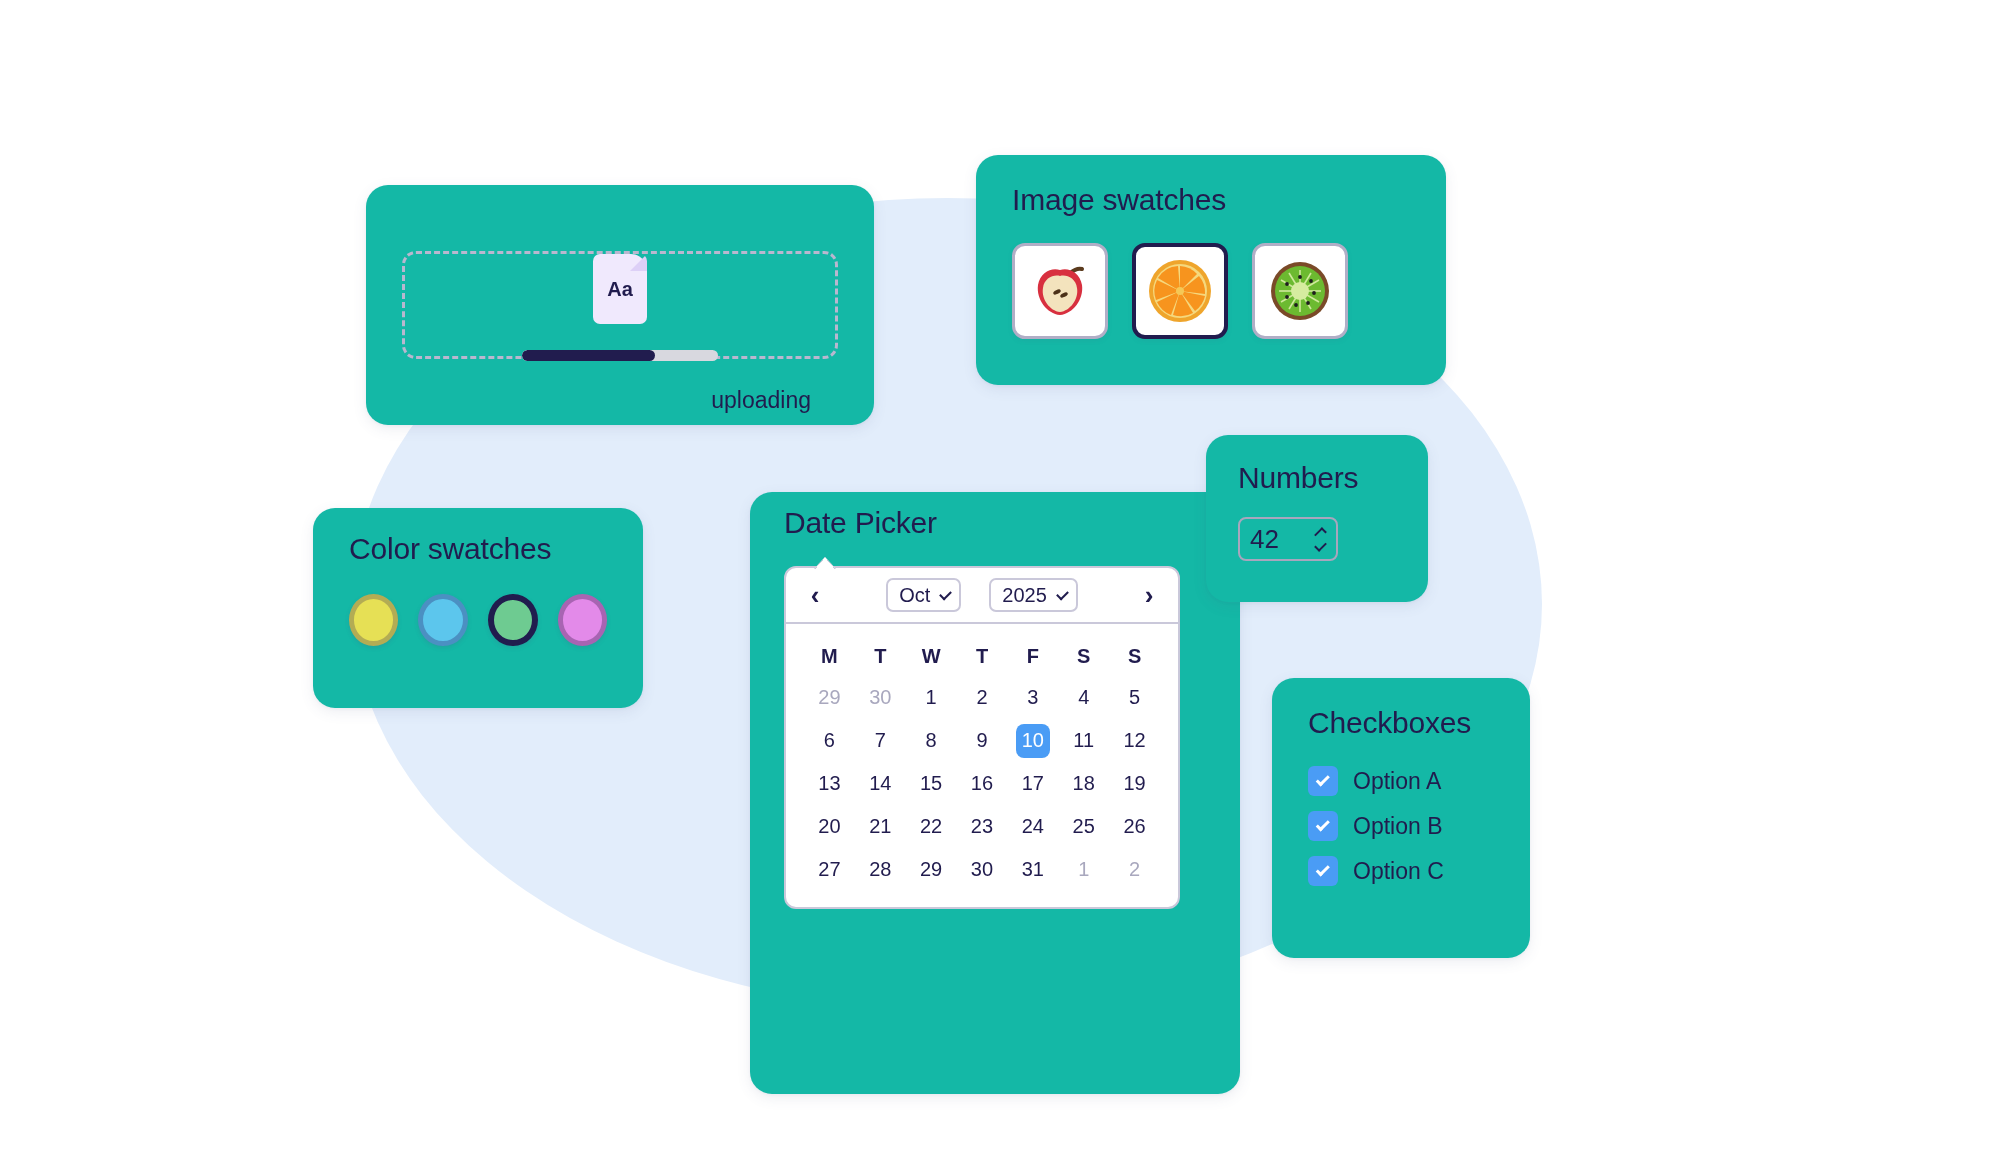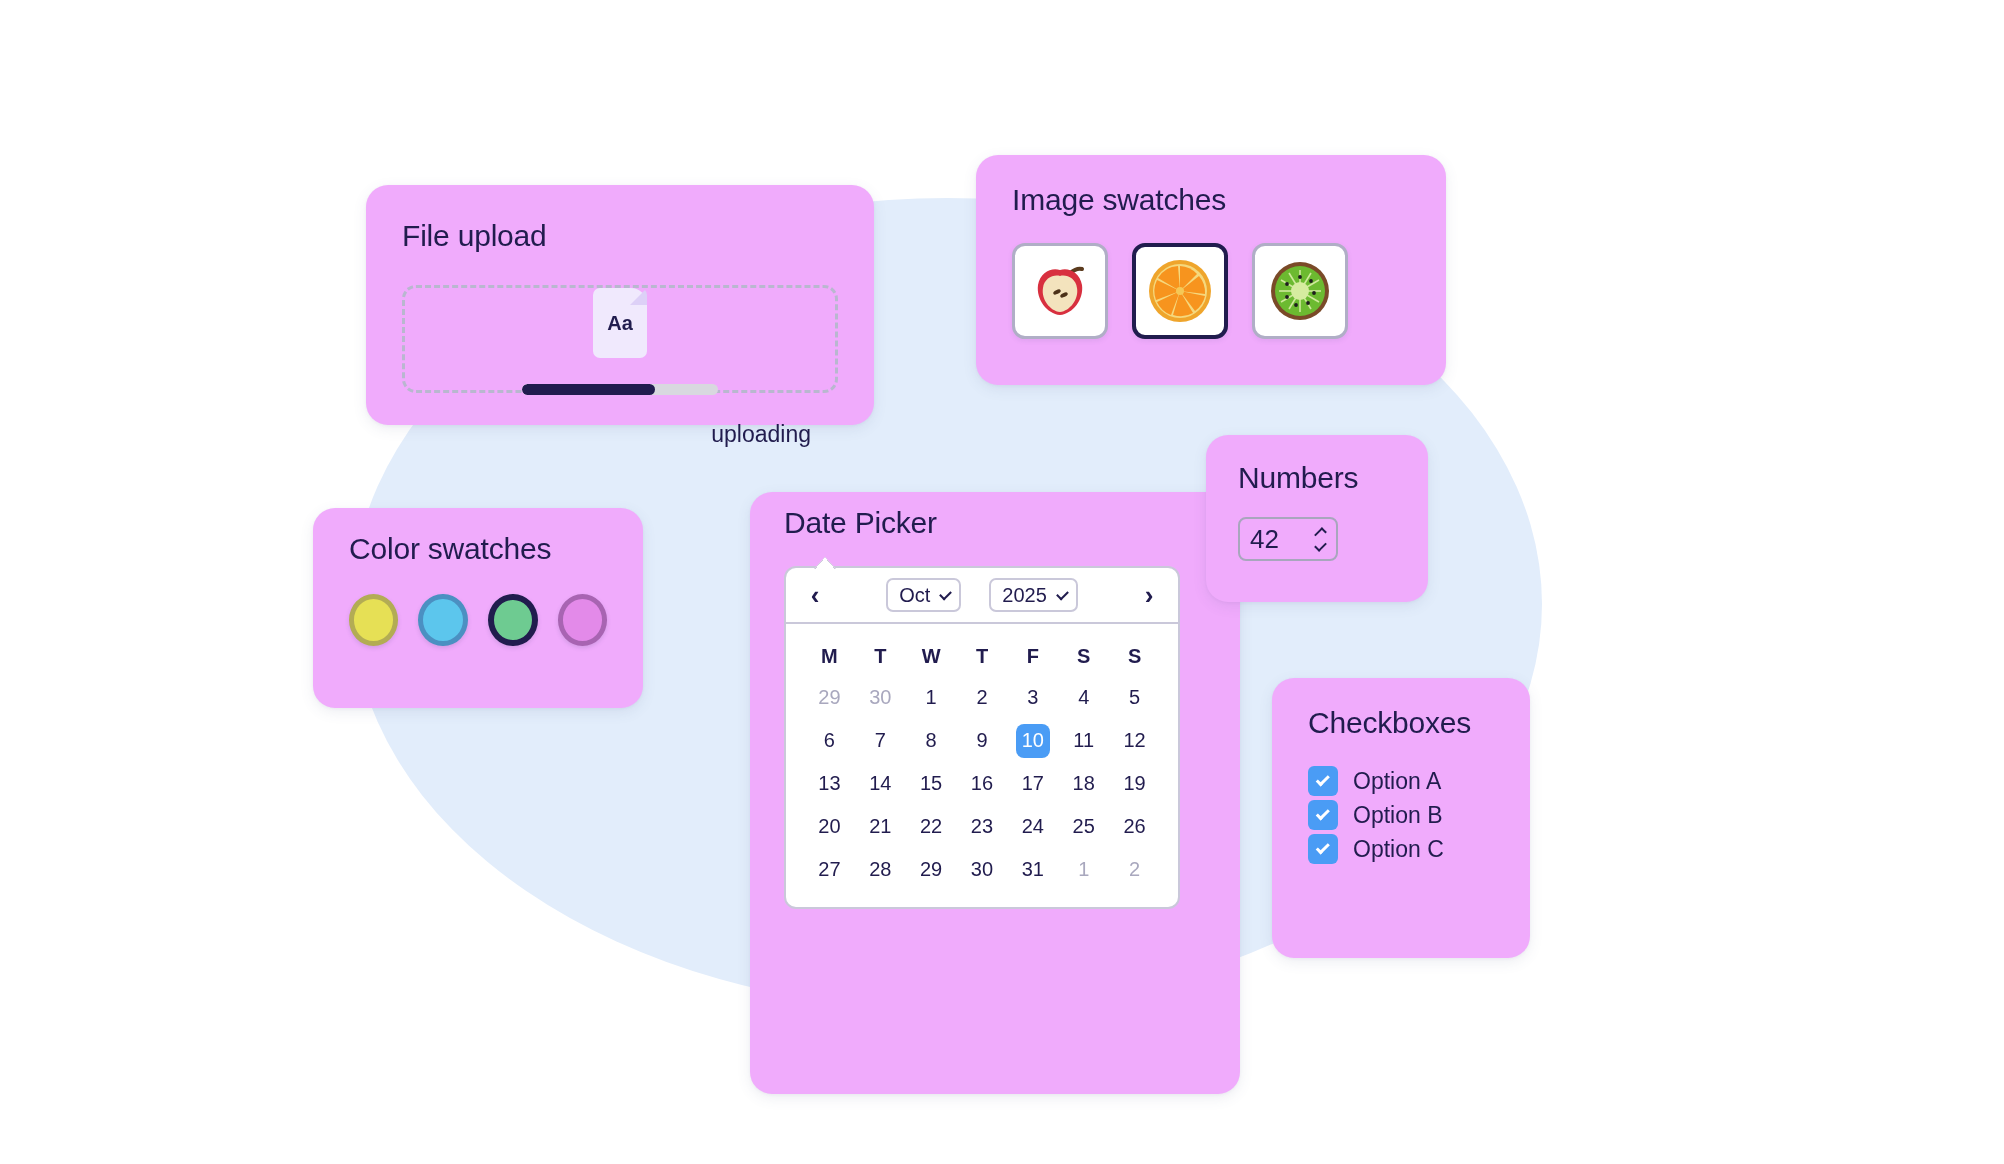--- a/index.html
+++ b/index.html
@@ -17,21 +17,21 @@
     left: 352px; top: 198px;
     width: 1190px; height: 812px;
     background: #e2edfb;
     border-radius: 50%;
     z-index: 0;
   }
 
   
   .card {
     position: absolute;
-    background: #f0abfc;
+    background: #14b8a6;
     border-radius: 22px;
     box-shadow: 0 4px 14px rgba(80,85,130,0.10),
                 0 1px 3px rgba(80,85,130,0.06);
     z-index: 3;
   }
   .card-title {
     color: #211c4e;
     font-size: 30px;
     font-weight: 400;
     letter-spacing: -0.2px;
@@ -187,21 +187,21 @@
   .spin-up, .spin-down {
     width: 11px; height: 7px;
     border-left: 2.2px solid #211c4e;
     border-bottom: 2.2px solid #211c4e;
   }
   .spin-up { transform: rotate(135deg); }
   .spin-down { transform: rotate(-45deg); }
 
   
   #card-checkboxes { left: 1272px; top: 678px; width: 258px; height: 280px; padding: 28px 36px; }
-  .cb-list { margin-top: 26px; display: flex; flex-direction: column; gap: 4px; }
+  .cb-list { margin-top: 26px; display: flex; flex-direction: column; gap: 15px; }
   .cb-row { display: flex; align-items: center; gap: 15px; }
   .cb-box {
     width: 30px; height: 30px;
     border-radius: 6px;
     background: #4a9cf5;
     display: flex; align-items: center; justify-content: center;
     flex: none;
   }
   .cb-tick {
     width: 13px; height: 7px;
@@ -212,21 +212,20 @@
   .cb-label { color: #211c4e; font-size: 23px; }
 </style>
 </head>
 <body>
 
 <div id="stage">
 
   <div class="bg-circle"></div>
 
   <div class="card" id="card-file-upload">
-    <div class="card-title">File upload</div>
     <div class="dropzone">
       <div class="file-icon">
         <span>Aa</span>
       </div>
       <div class="progress-track">
         <div class="progress-fill" id="progress-fill" style="width: 68%;"></div>
       </div>
       <div class="upload-status">uploading</div>
     </div>
   </div>

